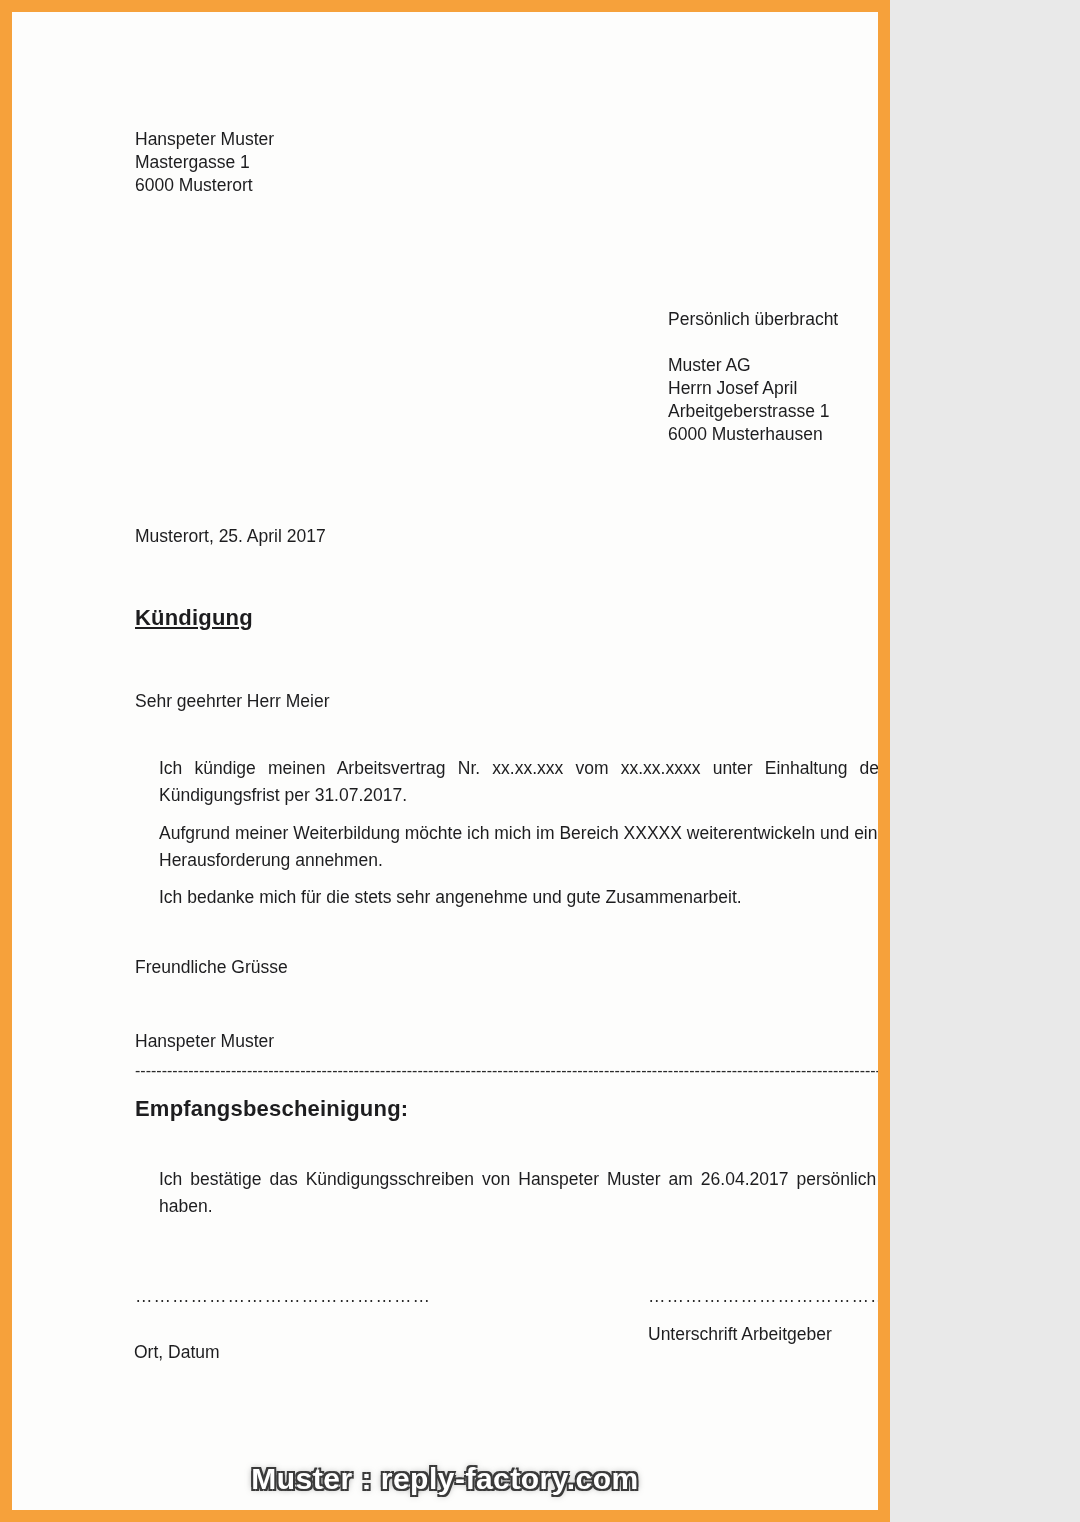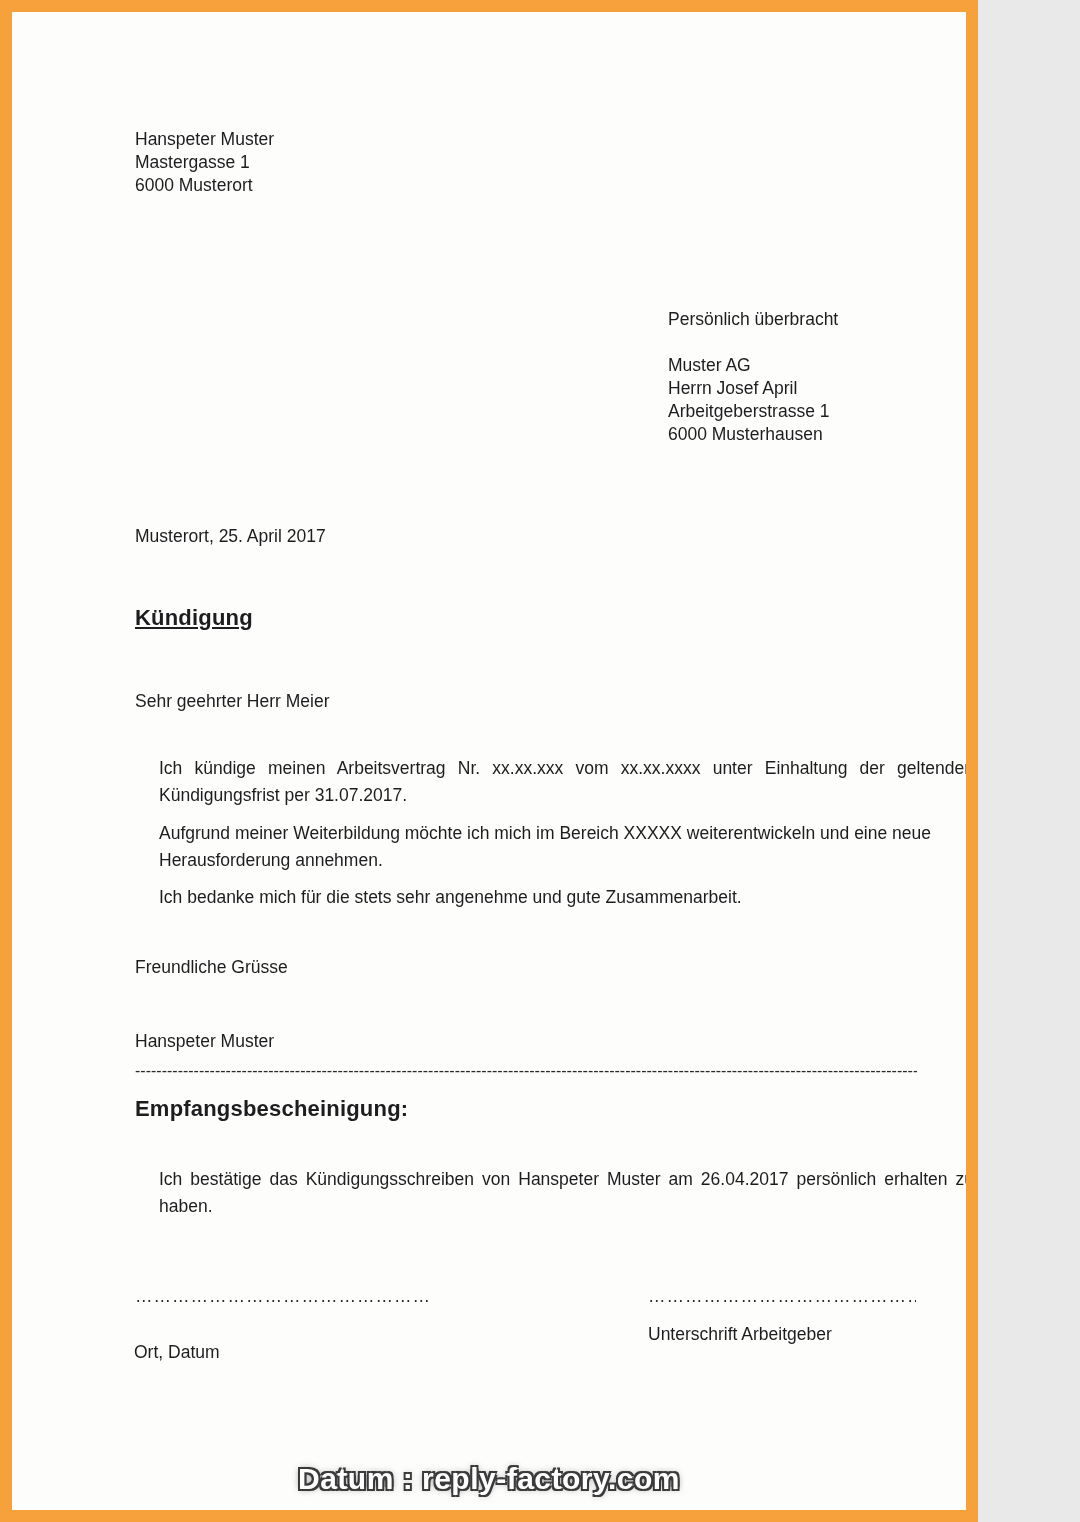--- a/index.html
+++ b/index.html
@@ -2,21 +2,21 @@
 <html><head>
 <meta charset="utf-8">
 <style>
   html, body {
     margin: 0;
     padding: 0;
     background: #e9e9e9;
   }
   .page {
     position: relative;
-    width: 978px;
+    width: 890px;
     height: 1522px;
     background: #fdfdfc;
     font-family: "Liberation Sans", sans-serif;
     color: #1d1d1f;
     overflow: hidden;
   }
   .frame {
     position: absolute;
     inset: 0;
     border: 12px solid #f6a13b;
@@ -116,15 +116,15 @@
 
   <div class="abs heading-lg" style="top:1096px; left:135px;">Empfangsbescheinigung:</div>
   <div class="abs para" style="top:1166px; left:135px;">Ich bestätige das Kündigungsschreiben von Hanspeter Muster am 26.04.2017 persönlich erhalten zu haben.</div>
 
   <div class="abs dots left-dots" style="top:1286px; left:135px;">……………………………………………………</div>
   <div class="abs dots right-dots" style="top:1286px; left:648px;">…………………………………………</div>
 
   <div class="abs sig-label" style="top:1324px; left:134px;margin-top:18px;">Ort, Datum</div>
   <div class="abs sig-label" style="top:1324px; left:648px;">Unterschrift Arbeitgeber</div>
 
-  <div class="watermark">Datum : reply-factory.com</div>
+  <div class="watermark">Muster : reply-factory.com</div>
 
 </div>
 
 </body></html>

